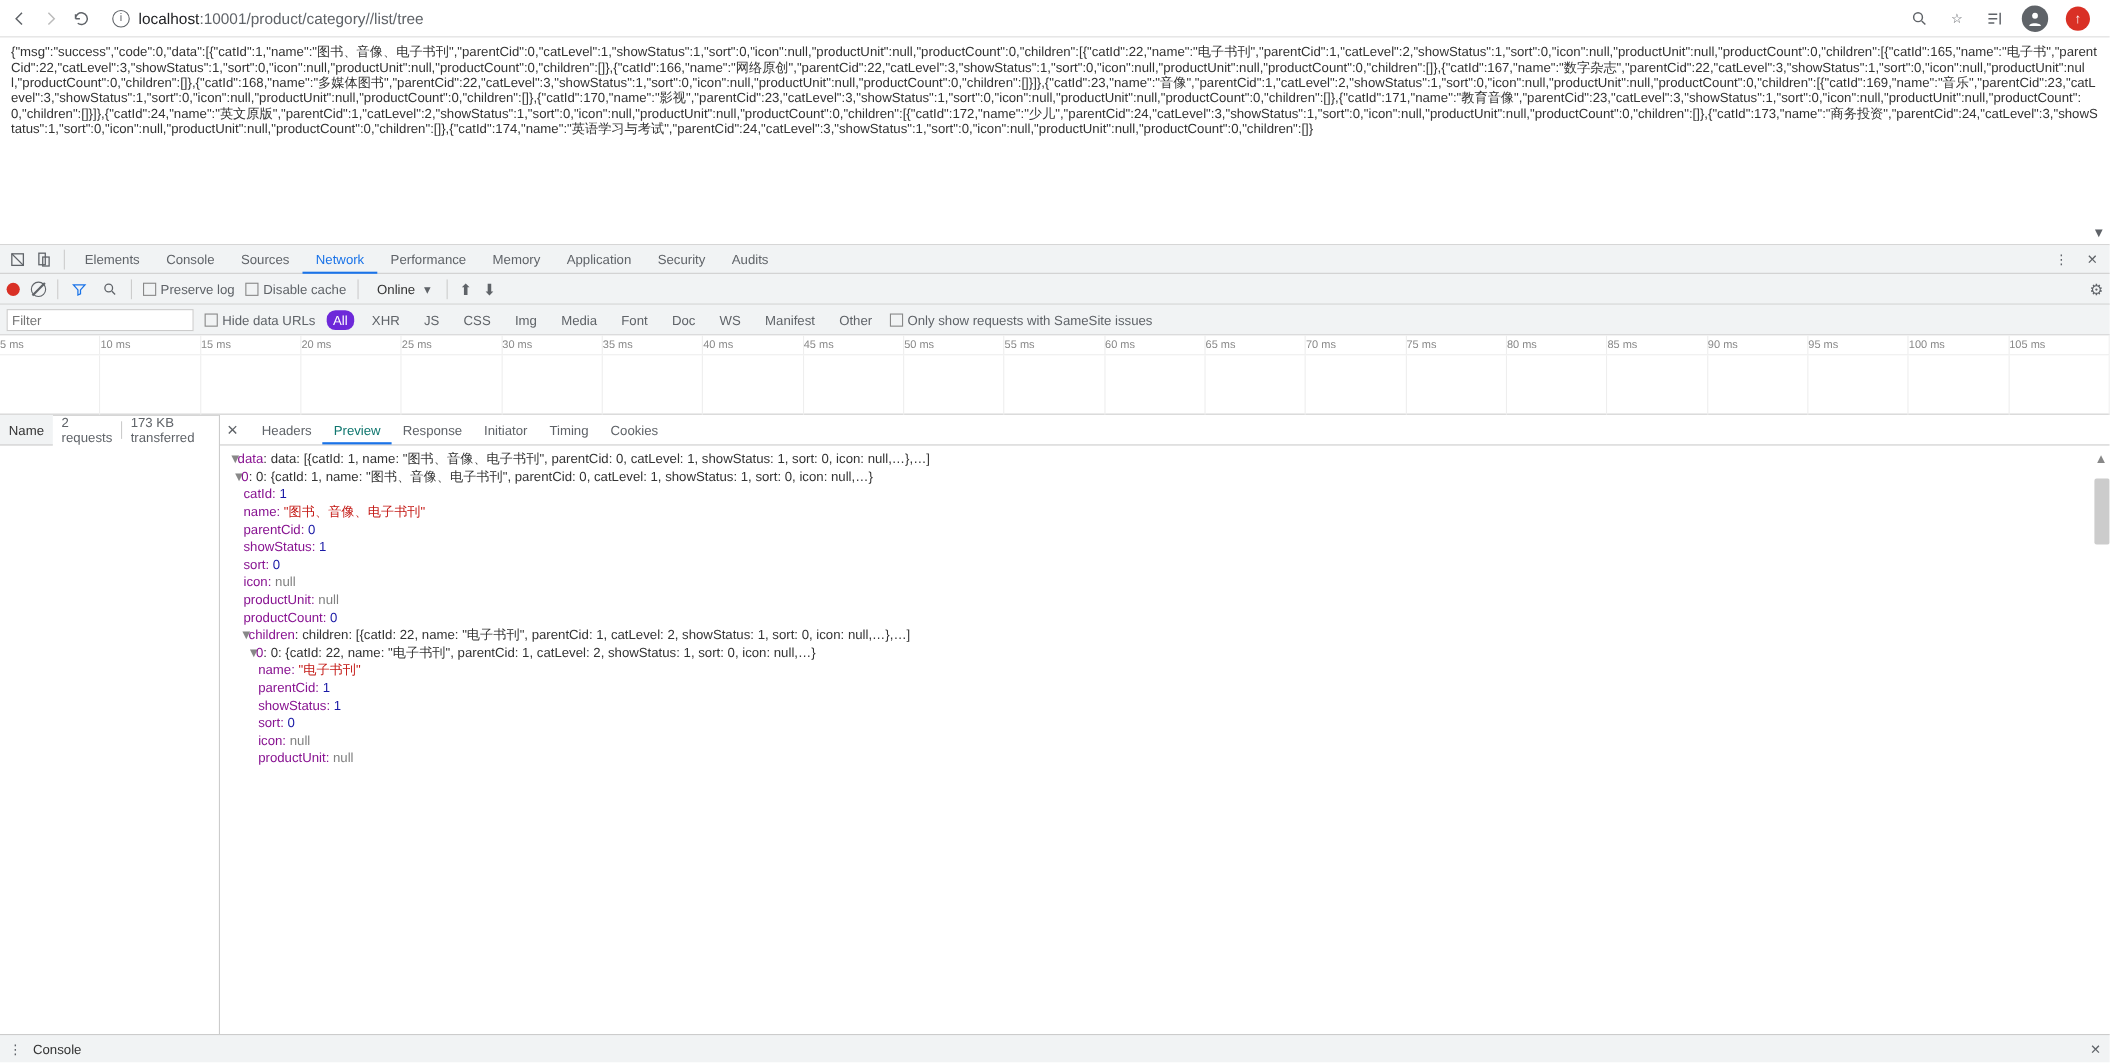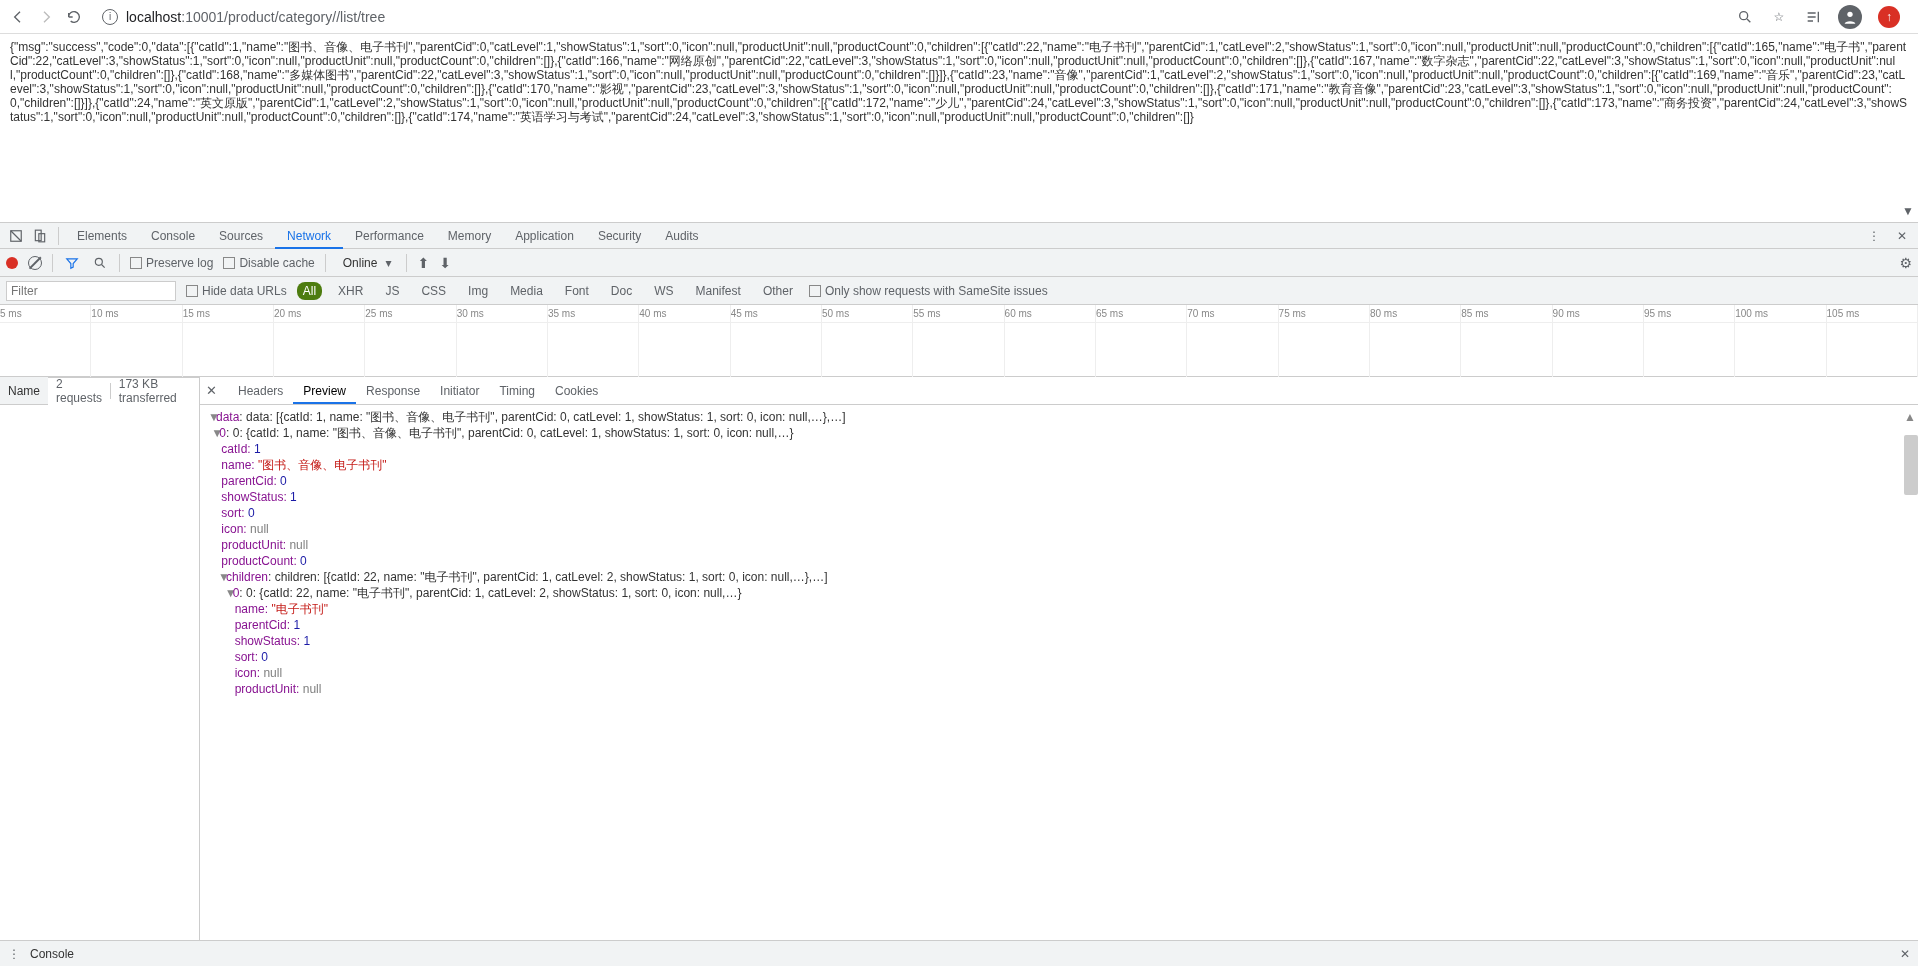--- a/index.html
+++ b/index.html
@@ -32,39 +32,39 @@
 .filter-icon{color:#1a73e8}
 .checkbox-label{display:flex;align-items:center;gap:4px;color:#5f6368}
 .checkbox{width:12px;height:12px;border:1px solid #888}
 .select{border:1px solid transparent;padding:2px 18px 2px 6px;color:#333;position:relative}
 .select::after{content:"▾";position:absolute;right:4px;color:#5f6368}
 .upload-icon,.download-icon{color:#5f6368;font-size:14px;cursor:pointer}
 .settings-gear{margin-left:auto;color:#5f6368;cursor:pointer;font-size:14px}
 .dt-filter-row{display:flex;align-items:center;height:28px;border-bottom:1px solid #ccc;background:#f1f3f4;padding:0 6px;gap:10px}
 .filter-input{width:170px;height:20px;border:1px solid #ccc;padding:0 4px;background:#fff;color:#888;font-size:12px}
 .type-filter{padding:2px 6px;color:#5f6368;cursor:pointer;font-size:12px}
-.type-filter.active{background:#4d7c0f;color:#fff;border-radius:8px}
+.type-filter.active{background:#6d28d9;color:#fff;border-radius:8px}
 .timeline{height:72px;border-bottom:1px solid #ccc;background:#fff;position:relative}
 .timeline-ticks{display:flex;height:18px;border-bottom:1px solid #eee}
 .tick{flex:1;text-align:left;font-size:10px;color:#888;padding-right:4px;border-right:1px solid #eee;line-height:18px}
 .timeline-body{height:54px;display:flex}
 .timeline-col{flex:1;border-right:1px solid #eee}
 .main-panels{display:flex;flex:1;overflow:hidden}
 .left-panel{width:200px;border-right:1px solid #ccc;display:flex;flex-direction:row}
 .left-header{height:28px;border-bottom:1px solid #ccc;display:flex;align-items:center;padding:0 8px;font-weight:normal;color:#333;background:#f1f3f4}
 .request-list{flex:1;overflow:auto}
 .request-row{display:flex;align-items:center;height:20px;padding:0 6px;gap:6px;cursor:pointer}
 .file-icon{width:12px;height:12px;border:1px solid #888;background:#fff}
 .left-footer{height:26px;border-top:1px solid #ccc;display:flex;align-items:center;padding:0 8px;color:#5f6368;gap:8px}
 .lf-sep{width:1px;height:16px;background:#ccc}
 .right-panel{flex:1;display:flex;flex-direction:column;position:relative}
 .close-x{position:absolute;left:6px;top:6px;color:#5f6368;cursor:pointer;font-size:13px}
 .detail-tabs{display:flex;height:28px;border-bottom:1px solid #ccc;padding-left:28px}
 .detail-tab{padding:0 10px;line-height:28px;color:#5f6368;cursor:pointer}
-.detail-tab.active{color:#000000;border-bottom:2px solid #1a73e8}
+.detail-tab.active{color:#0f766e;border-bottom:2px solid #1a73e8}
 .preview-body{flex:1;overflow:auto;font-family:Consolas,monospace;font-size:12px;line-height:16px;padding:4px 0;position:relative}
 .preview-body .line{white-space:pre;padding-left:8px}
 .tri{display:inline-block;width:8px;color:#888}
 .key{color:#881391}
 .val-num{color:#1a1aa6}
 .val-null{color:#808080}
 .val-str{color:#c41a16}
 .preview-scroll{position:absolute;right:0;top:4px;width:14px;height:14px;color:#888}
 .preview-thumb{position:absolute;right:0;top:30px;width:14px;height:60px;background:#ccc;border-radius:2px}
 .console-drawer{height:26px;border-top:1px solid #ccc;background:#f1f3f4;display:flex;align-items:center;padding:0 8px;gap:10px}

